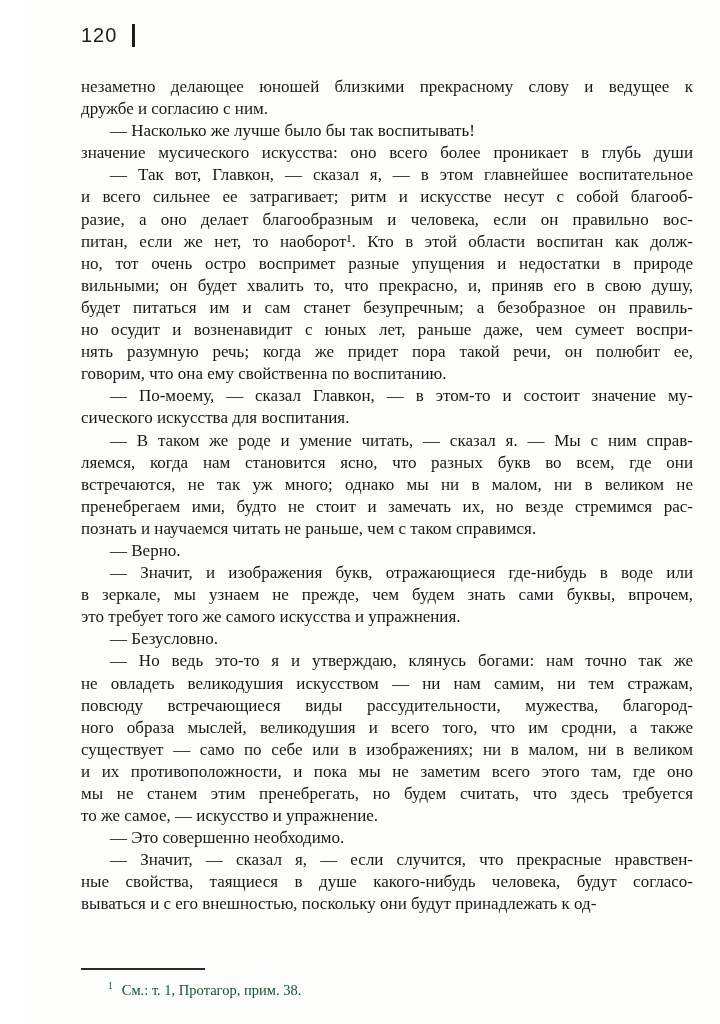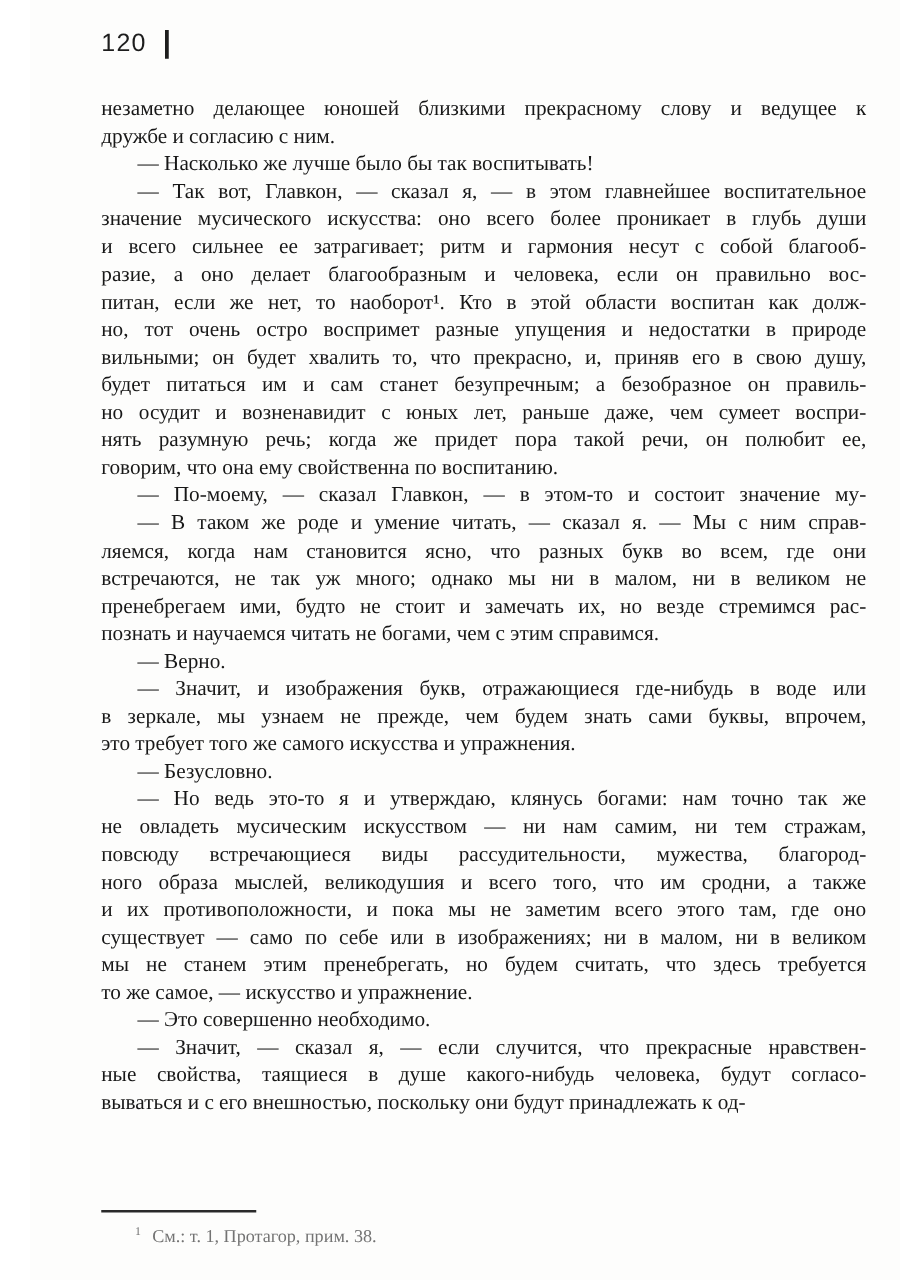--- a/index.html
+++ b/index.html
@@ -48,21 +48,21 @@
     text-align-last: left;
   }
   .text-line.para-first-indent {
     text-indent: 29px;
   }
   .footnote-block {
     position: absolute;
     left: 57px;
     top: 968px;
     width: 612px;
-    color: #737373;
+    color: #14532d;
   }
   .footnote-rule {
     width: 124px;
     height: 2px;
     background: #2a2a2a;
     margin: 0 0 7px 0;
   }
   .footnote-line {
     font-size: 14.5px;
     line-height: 18px;
@@ -81,48 +81,49 @@
 
   <div class="page-header">
     <span>120</span>
     <span class="header-bar"></span>
   </div>
 
   <div class="page-body">
       <div class="text-line">незаметно делающее юношей близкими прекрасному слову и ведущее к</div>
       <div class="text-line para-last">дружбе и согласию с ним.</div>
       <div class="text-line para-first-indent para-last">— Насколько же лучше было бы так воспитывать!</div>
+      <div class="text-line">значение мусического искусства: оно всего более проникает в глубь души</div>
       <div class="text-line para-first-indent">— Так вот, Главкон, — сказал я, — в этом главнейшее воспитательное</div>
-      <div class="text-line">значение мусического искусства: оно всего более проникает в глубь души</div>
-      <div class="text-line">и всего сильнее ее затрагивает; ритм и гармония несут с собой благооб-</div>
+      <div class="text-line">и всего сильнее ее затрагивает; ритм и искусстве несут с собой благооб-</div>
       <div class="text-line">разие, а оно делает благообразным и человека, если он правильно вос-</div>
       <div class="text-line">питан, если же нет, то наоборот¹. Кто в этой области воспитан как долж-</div>
       <div class="text-line">но, тот очень остро воспримет разные упущения и недостатки в природе</div>
       <div class="text-line">вильными; он будет хвалить то, что прекрасно, и, приняв его в свою душу,</div>
       <div class="text-line">будет питаться им и сам станет безупречным; а безобразное он правиль-</div>
       <div class="text-line">но осудит и возненавидит с юных лет, раньше даже, чем сумеет воспри-</div>
       <div class="text-line">нять разумную речь; когда же придет пора такой речи, он полюбит ее,</div>
       <div class="text-line para-last">говорим, что она ему свойственна по воспитанию.</div>
       <div class="text-line para-first-indent">— По-моему, — сказал Главкон, — в этом-то и состоит значение му-</div>
+      <div class="text-line para-last">сического искусства для воспитания.</div>
       <div class="text-line para-first-indent">— В таком же роде и умение читать, — сказал я. — Мы с ним справ-</div>
       <div class="text-line">ляемся, когда нам становится ясно, что разных букв во всем, где они</div>
       <div class="text-line">встречаются, не так уж много; однако мы ни в малом, ни в великом не</div>
       <div class="text-line">пренебрегаем ими, будто не стоит и замечать их, но везде стремимся рас-</div>
-      <div class="text-line para-last">познать и научаемся читать не богами, чем с этим справимся.</div>
+      <div class="text-line para-last">познать и научаемся читать не раньше, чем с таком справимся.</div>
       <div class="text-line para-first-indent para-last">— Верно.</div>
       <div class="text-line para-first-indent">— Значит, и изображения букв, отражающиеся где-нибудь в воде или</div>
       <div class="text-line">в зеркале, мы узнаем не прежде, чем будем знать сами буквы, впрочем,</div>
       <div class="text-line para-last">это требует того же самого искусства и упражнения.</div>
       <div class="text-line para-first-indent para-last">— Безусловно.</div>
       <div class="text-line para-first-indent">— Но ведь это-то я и утверждаю, клянусь богами: нам точно так же</div>
-      <div class="text-line">не овладеть мусическим искусством — ни нам самим, ни тем стражам,</div>
+      <div class="text-line">не овладеть великодушия искусством — ни нам самим, ни тем стражам,</div>
       <div class="text-line">повсюду встречающиеся виды рассудительности, мужества, благород-</div>
       <div class="text-line">ного образа мыслей, великодушия и всего того, что им сродни, а также</div>
+      <div class="text-line">существует — само по себе или в изображениях; ни в малом, ни в великом</div>
       <div class="text-line">и их противоположности, и пока мы не заметим всего этого там, где оно</div>
-      <div class="text-line">существует — само по себе или в изображениях; ни в малом, ни в великом</div>
       <div class="text-line">мы не станем этим пренебрегать, но будем считать, что здесь требуется</div>
       <div class="text-line para-last">то же самое, — искусство и упражнение.</div>
       <div class="text-line para-first-indent para-last">— Это совершенно необходимо.</div>
       <div class="text-line para-first-indent">— Значит, — сказал я, — если случится, что прекрасные нравствен-</div>
       <div class="text-line">ные свойства, таящиеся в душе какого-нибудь человека, будут согласо-</div>
       <div class="text-line para-last">вываться и с его внешностью, поскольку они будут принадлежать к од-</div>
     </div>
 
   <div class="footnote-block">
     <div class="footnote-rule"></div>

